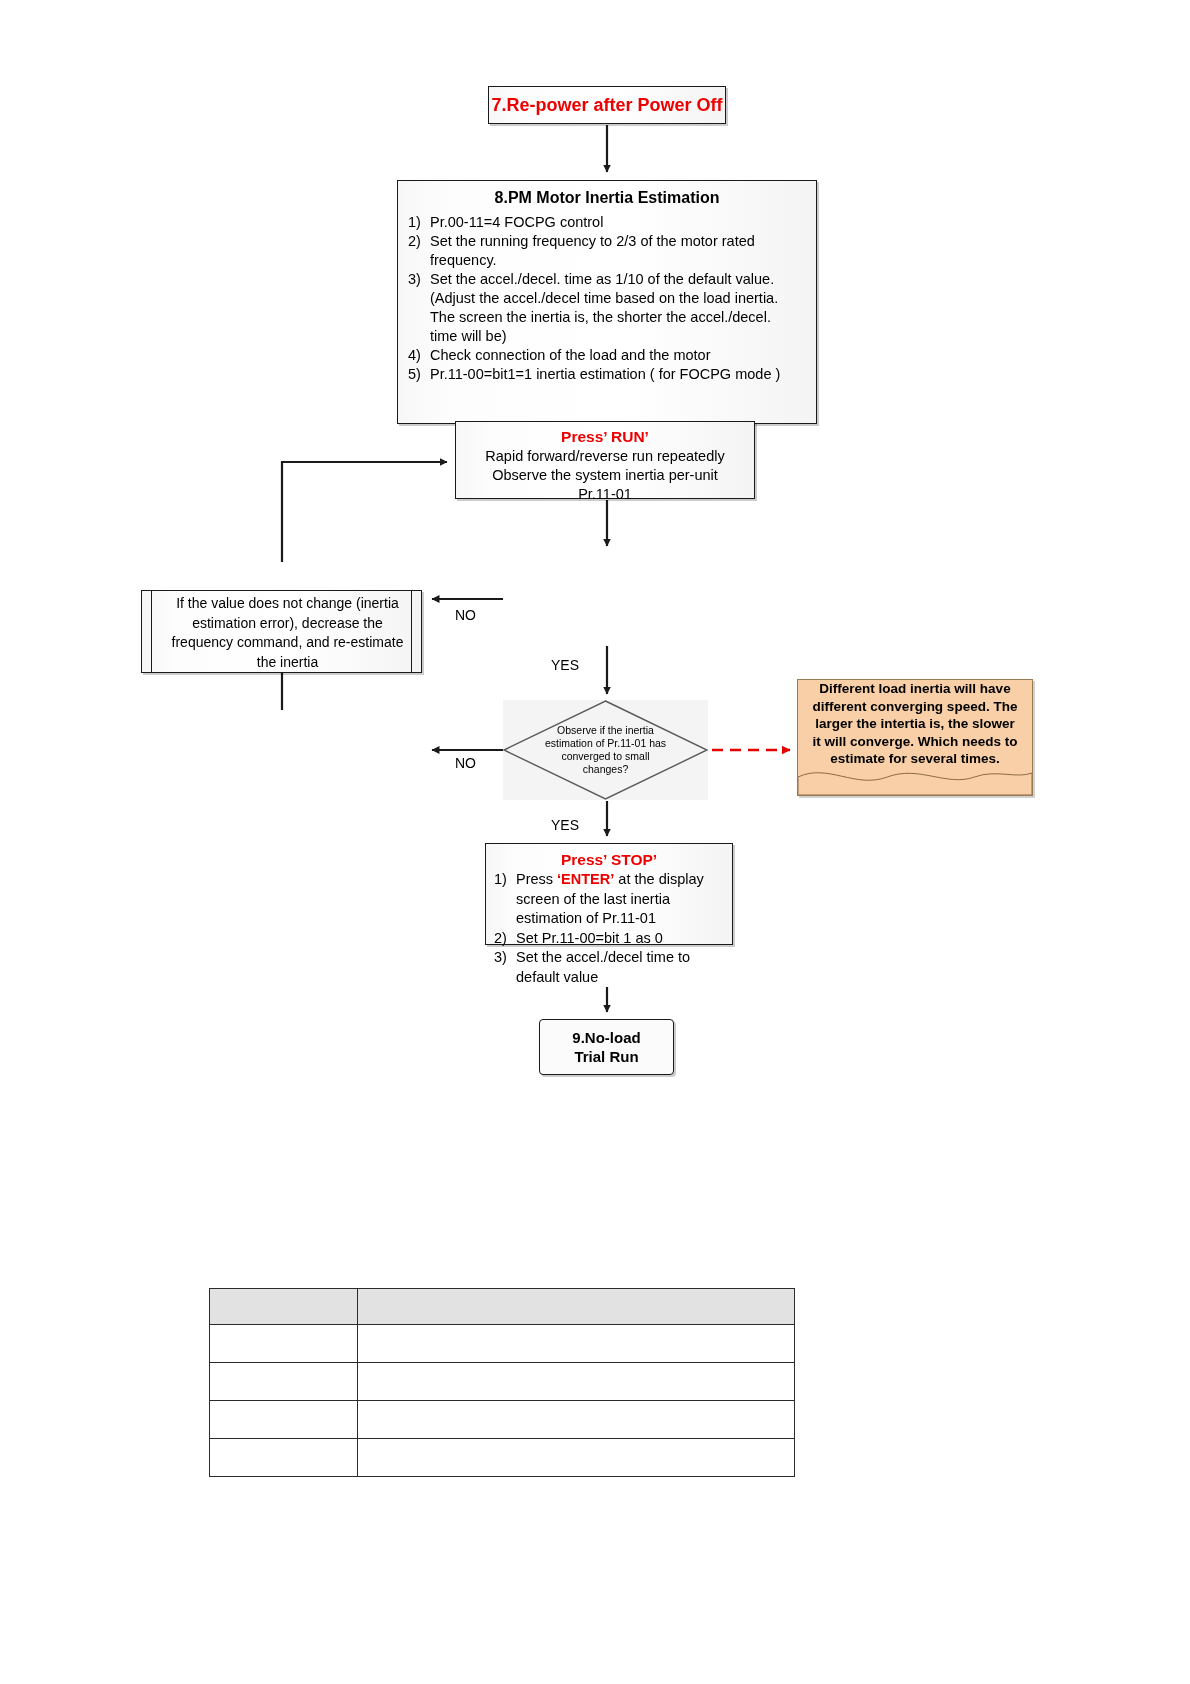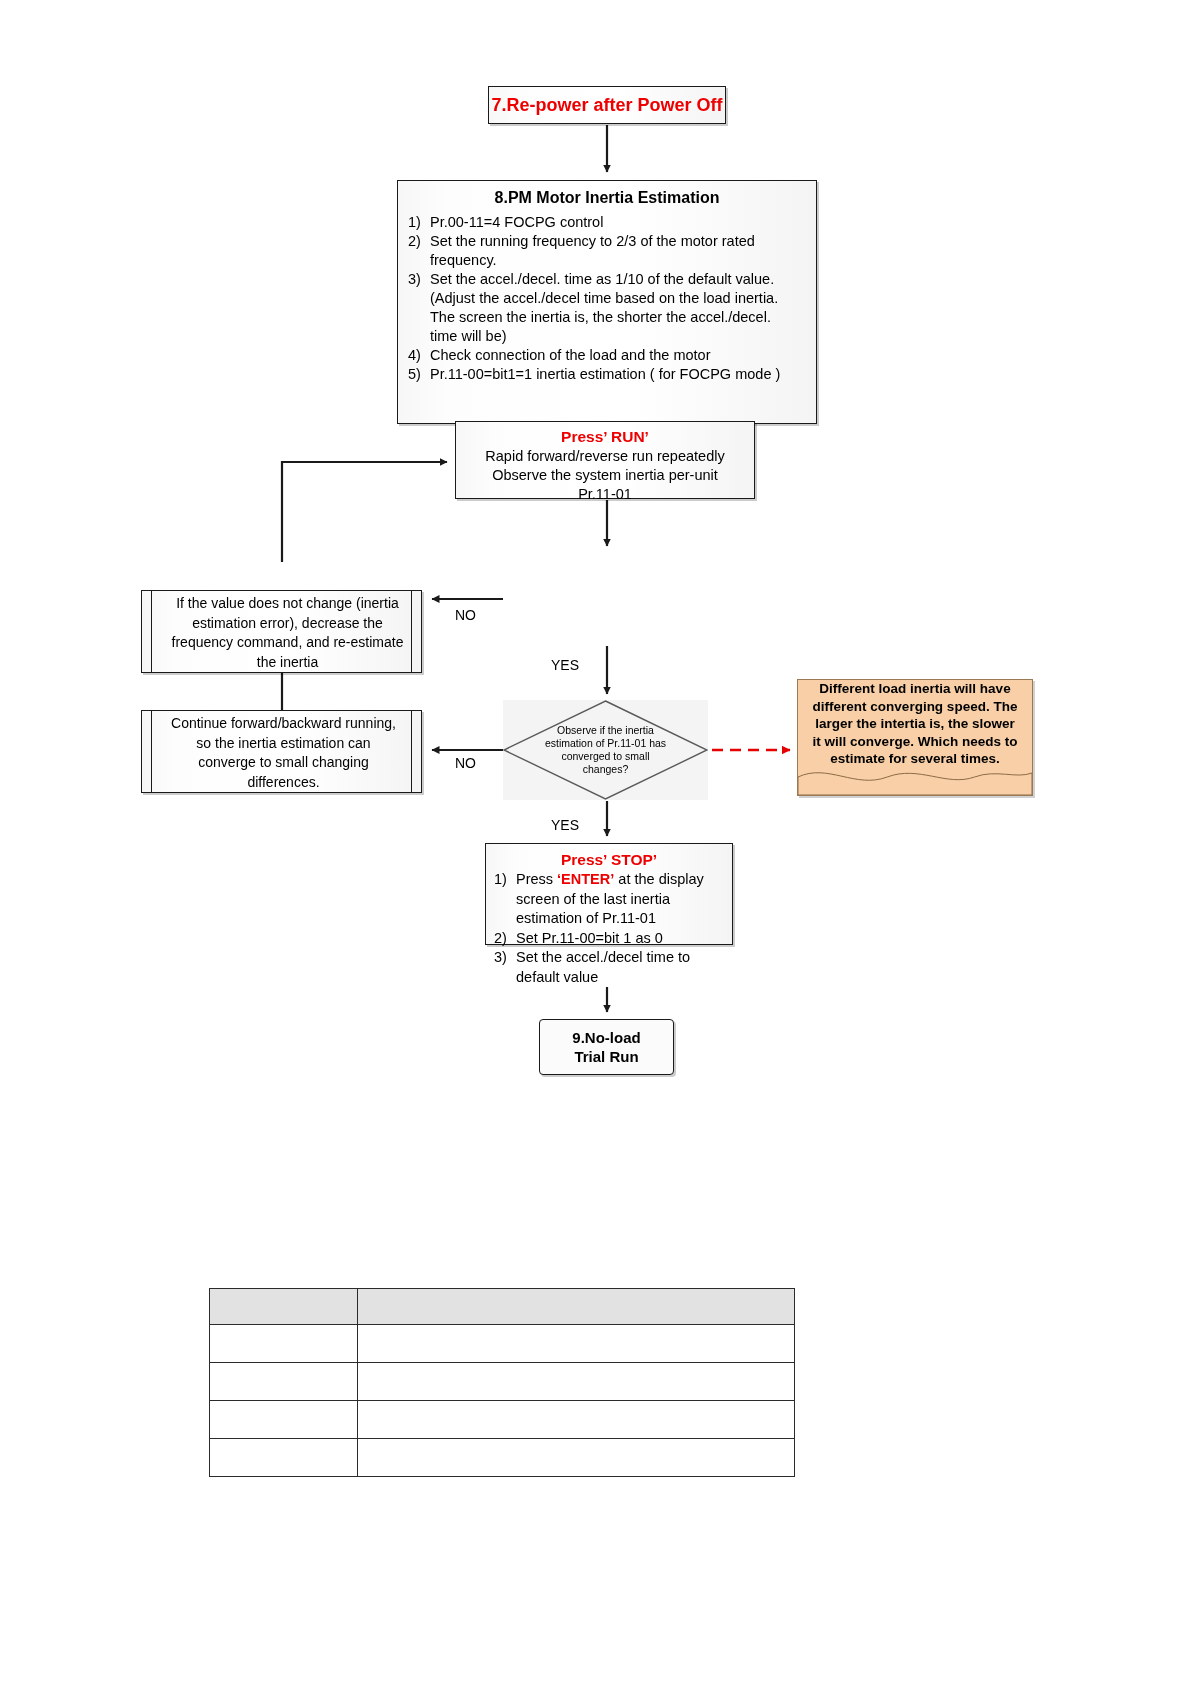--- a/index.html
+++ b/index.html
@@ -180,28 +180,20 @@
 
   <div class="node box" id="box-left1">
     <div class="inner-rule"></div>
     <div class="inner-rule-r"></div>
     <div class="ln">If the value does not change (inertia</div>
     <div class="ln">estimation error), decrease the</div>
     <div class="ln">frequency command, and re-estimate</div>
     <div class="ln">the inertia</div>
   </div>
 
-  <div class="node box" id="box-left2">
-    <div class="inner-rule"></div>
-    <div class="inner-rule-r"></div>
-    <div class="ln">Continue forward/backward running,</div>
-    <div class="ln">so the inertia estimation can</div>
-    <div class="ln">converge to small changing</div>
-    <div class="ln">differences.</div>
-  </div>
 
   <div class="node" id="note-orange">
     <div class="ntxt">
       <div>Different load inertia will have</div>
       <div>different converging speed. The</div>
       <div>larger the intertia is, the slower</div>
       <div>it will converge. Which needs to</div>
       <div>estimate for several times.</div>
     </div>
     <svg class="wave" viewBox="0 0 236 34" preserveAspectRatio="none">

